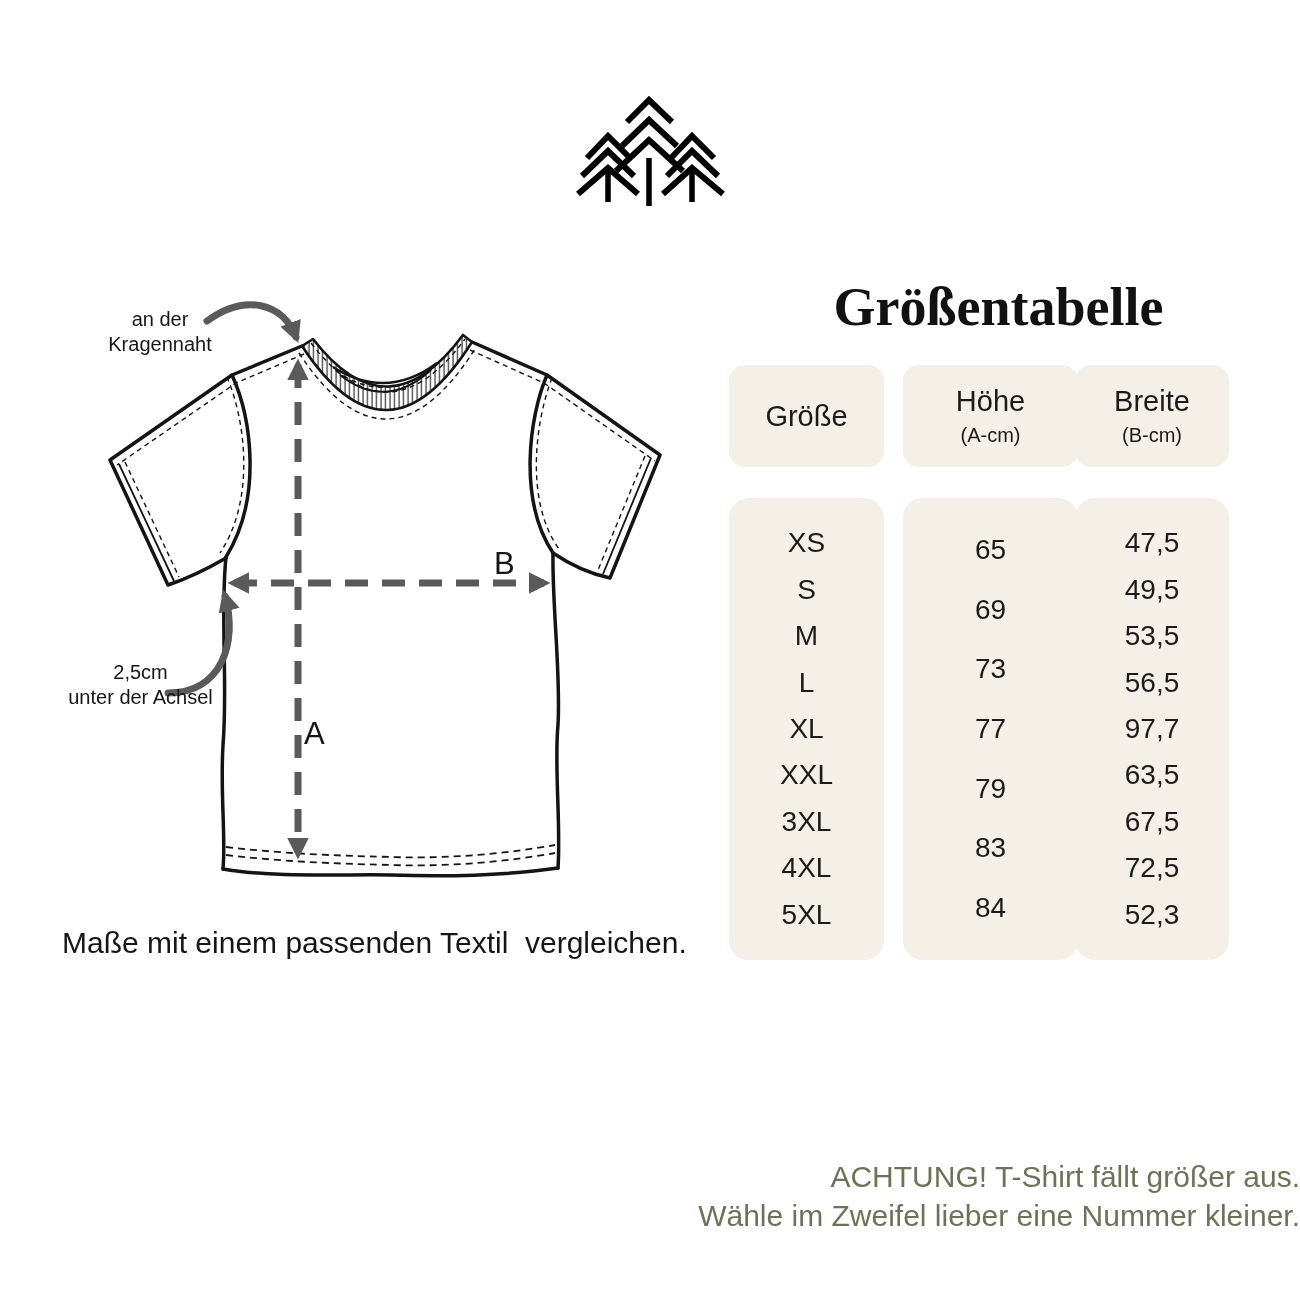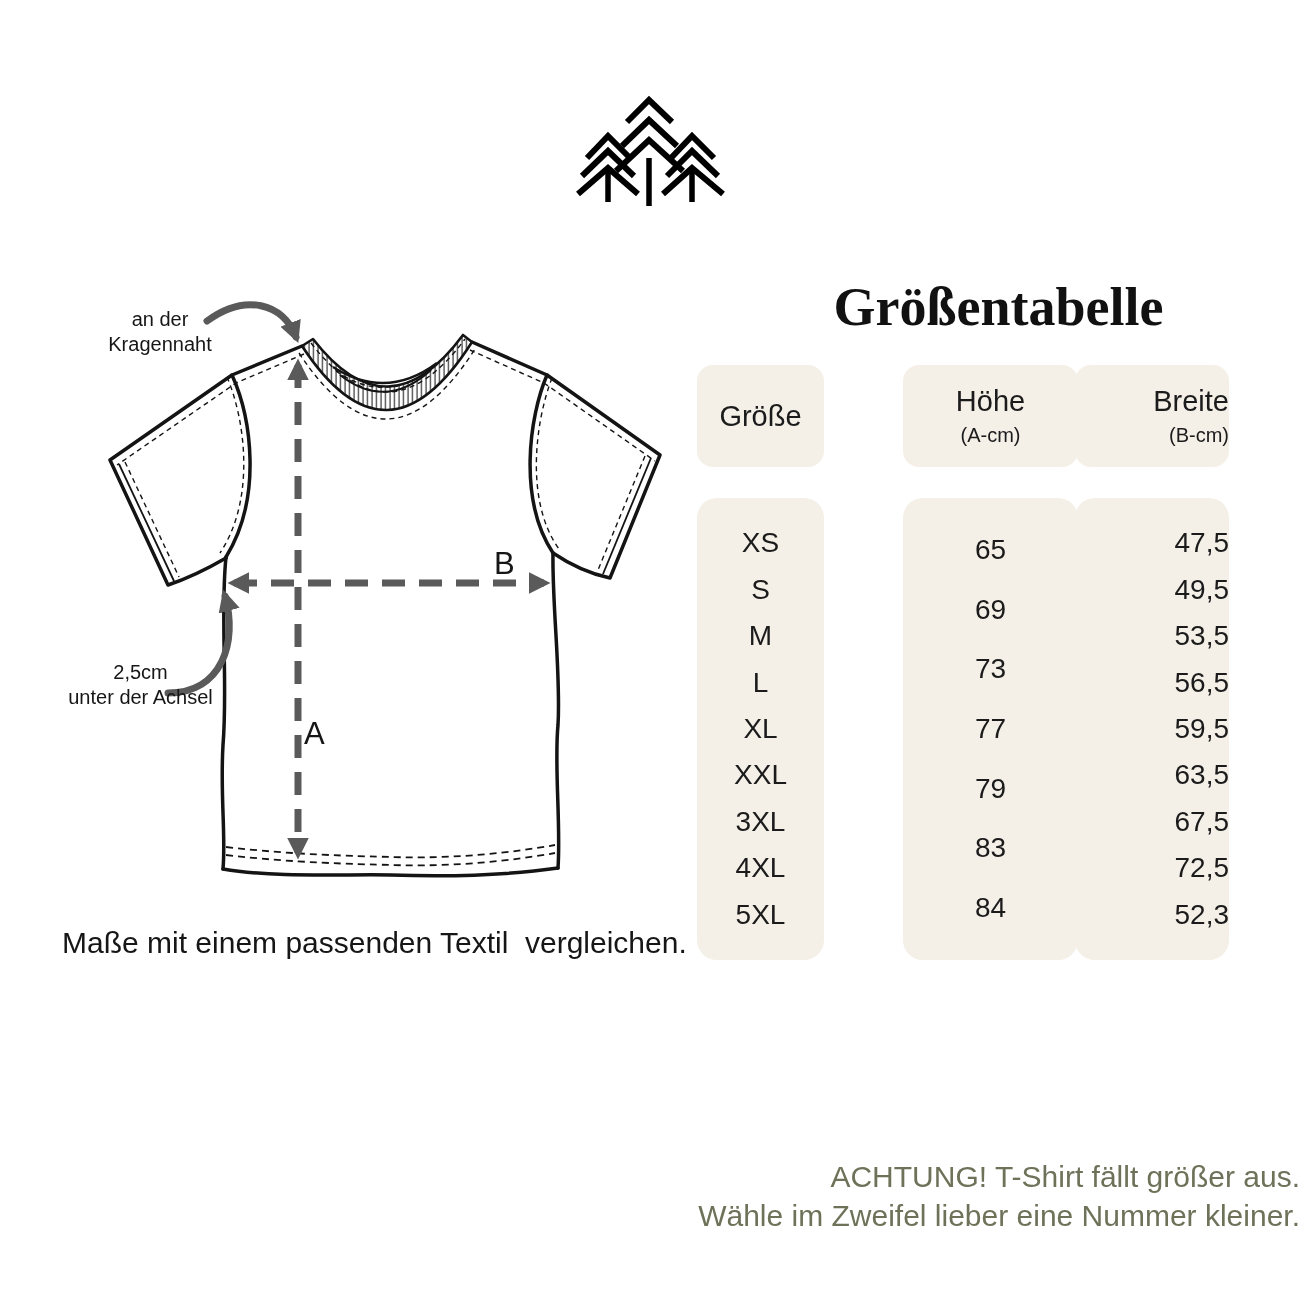--- a/index.html
+++ b/index.html
@@ -15,23 +15,23 @@
   .anno{position:absolute;text-align:center;font-size:20px;line-height:25px;color:#161616;}
   .mlabel{position:absolute;font-size:31px;color:#161616;}
   
   .hbox{position:absolute;top:365px;height:102px;background:#f4efe7;border-radius:16px;
         display:flex;flex-direction:column;align-items:center;justify-content:center;}
   .h-main{font-size:29px;}
   .h-sub{font-size:20px;margin-top:6px;}
   .bbox{position:absolute;top:498px;height:462px;background:#f4efe7;border-radius:20px;
         display:flex;flex-direction:column;box-sizing:border-box;padding:22px 0;}
   .cell{flex:1;display:flex;align-items:center;justify-content:center;font-size:28px;}
-  .c1{left:697px;width:127px;}
+  .c1{left:729px;width:155px;}
   .c2{left:903px;width:175px;}
-  .c3{left:1075px;width:154px;align-items:flex-end;}
+  .c3{left:1075px;width:154px;}
   
   .note{position:absolute;left:62px;top:926px;font-size:30px;white-space:pre;color:#161616;}
   .warning{position:absolute;left:0;right:0;top:1157px;text-align:right;
            font-size:30px;line-height:39px;color:#6d7259;}
   
   .ol{fill:none;stroke:#141414;stroke-width:3.5;stroke-linecap:round;stroke-linejoin:round;}
   .thin{fill:none;stroke:#141414;stroke-width:1.8;}
   .dsh{fill:none;stroke:#141414;stroke-width:1.4;stroke-dasharray:5 4;}
   .stitch{fill:none;stroke:#141414;stroke-width:1.8;stroke-dasharray:7 5;}
   .meas{fill:none;stroke:#5a5a5a;stroke-width:7;stroke-dasharray:23 14;}
@@ -158,21 +158,21 @@
     <div class="cell">77</div>
     <div class="cell">79</div>
     <div class="cell">83</div>
     <div class="cell">84</div>
   </div>
   <div class="bbox c3">
     <div class="cell">47,5</div>
     <div class="cell">49,5</div>
     <div class="cell">53,5</div>
     <div class="cell">56,5</div>
-    <div class="cell">59,5</div>
+    <div class="cell">97,7</div>
     <div class="cell">63,5</div>
     <div class="cell">67,5</div>
     <div class="cell">72,5</div>
     <div class="cell">52,3</div>
   </div>
 
   <div class="note">Maße mit einem passenden Textil  vergleichen.</div>
   <div class="warning">
     <div>ACHTUNG! T-Shirt fällt größer aus.</div>
     <div>Wähle im Zweifel lieber eine Nummer kleiner.</div>

